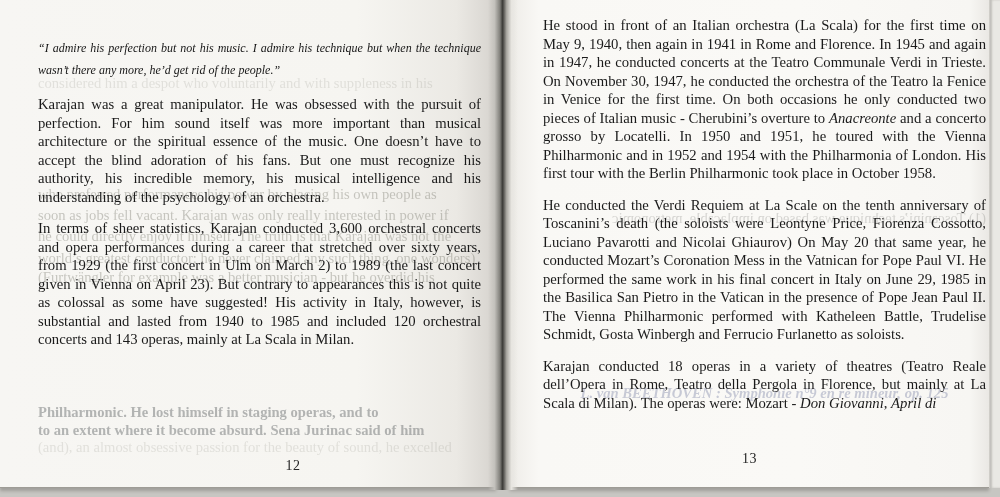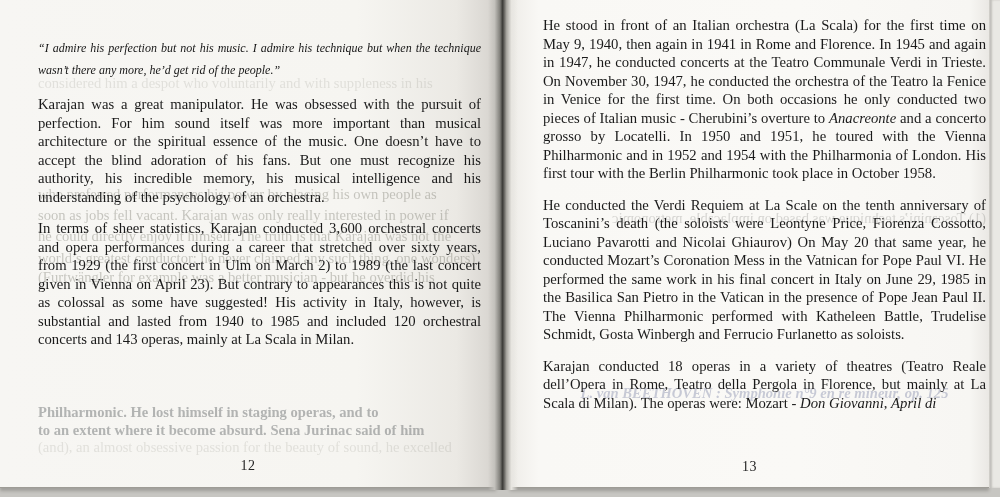--- a/index.html
+++ b/index.html
@@ -43,22 +43,22 @@
   h2.heading {
     margin:26px 0 19px 0; text-align:center; font-weight:bold; font-style:italic;
     font-size:17.5px; letter-spacing:0.6px; color:#121212; line-height:26px;
   }
   .seg-big { font-size:24.5px; }
   .seg-italic { font-style:italic; }
   .pageno {
     position:absolute; left:0; width:100%; text-align:center; z-index:3;
     font-size:14px; color:#242424; letter-spacing:0.5px;
   }
-  .pn-left  { bottom:13px; }
-  .pn-right { bottom:12px; }
+  .pn-left  { bottom:13px;margin-left:45px; }
+  .pn-right { bottom:20px; }
   .ghost {
     position:absolute; z-index:2; width:443px; text-align:justify;
     font-size:14.6px; line-height:18.5px; color:rgba(104,104,92,0.34);
     filter:blur(0.4px); pointer-events:none;
   }
   .ghost-faint { color:rgba(110,110,98,0.16); filter:blur(0.7px); }
   .ghost-bold  { font-weight:bold; color:rgba(84,87,90,0.42);font-family:Liberation Serif, serif; }
   .ghost-mirror { transform:scaleX(-1); color:rgba(110,110,104,0.26); }
   .ghost-center {
     text-align:center; font-style:italic; font-weight:bold;

